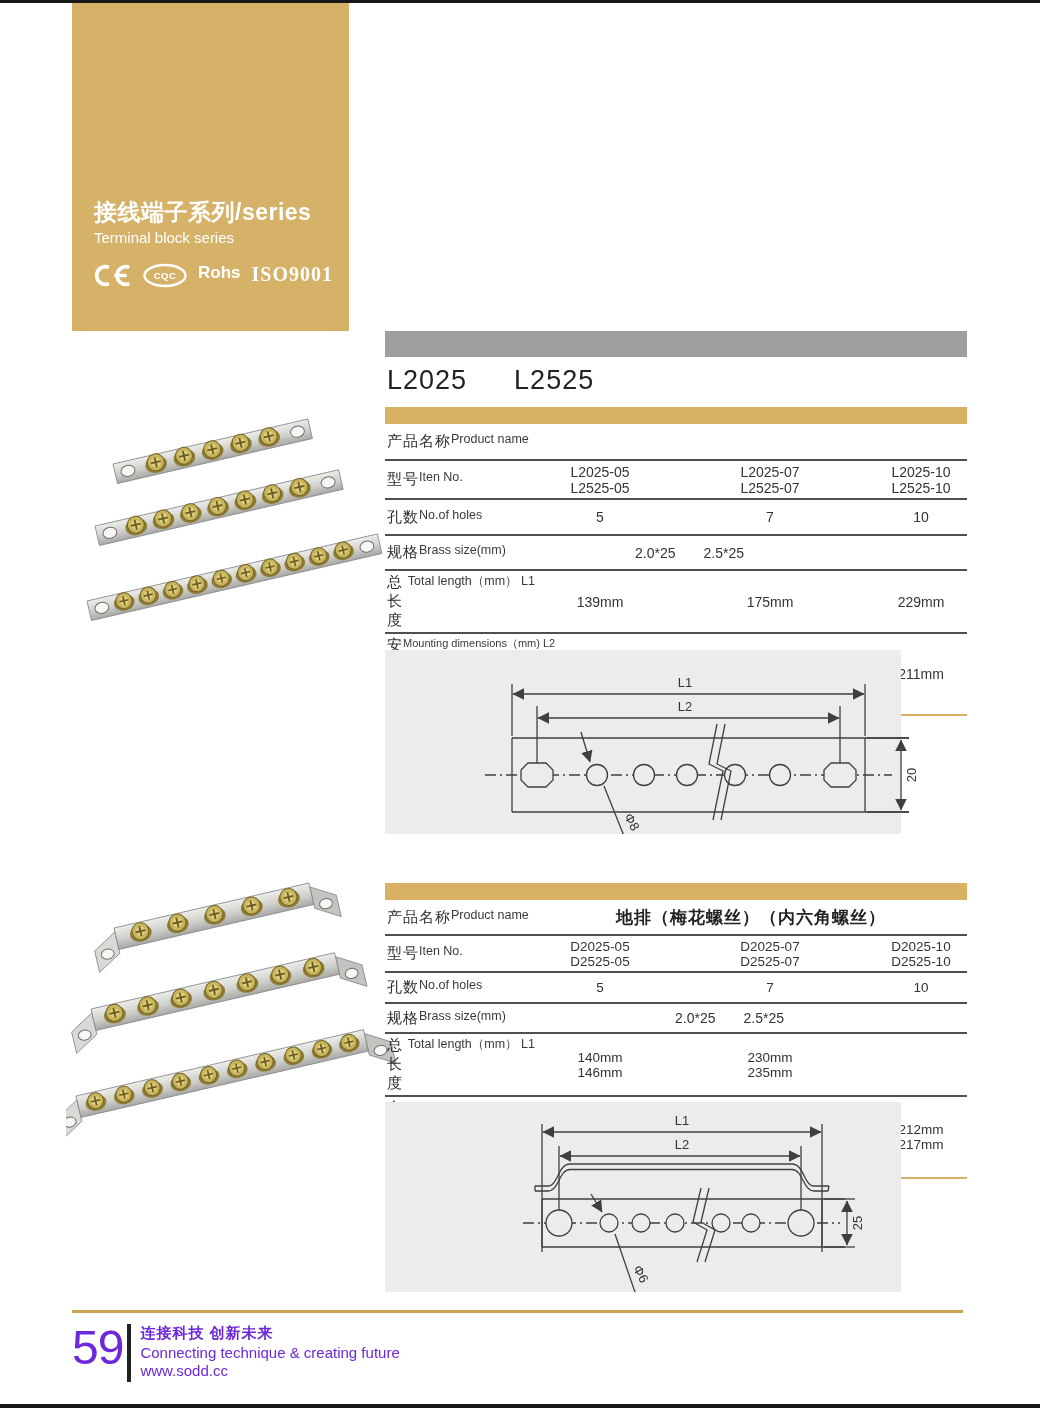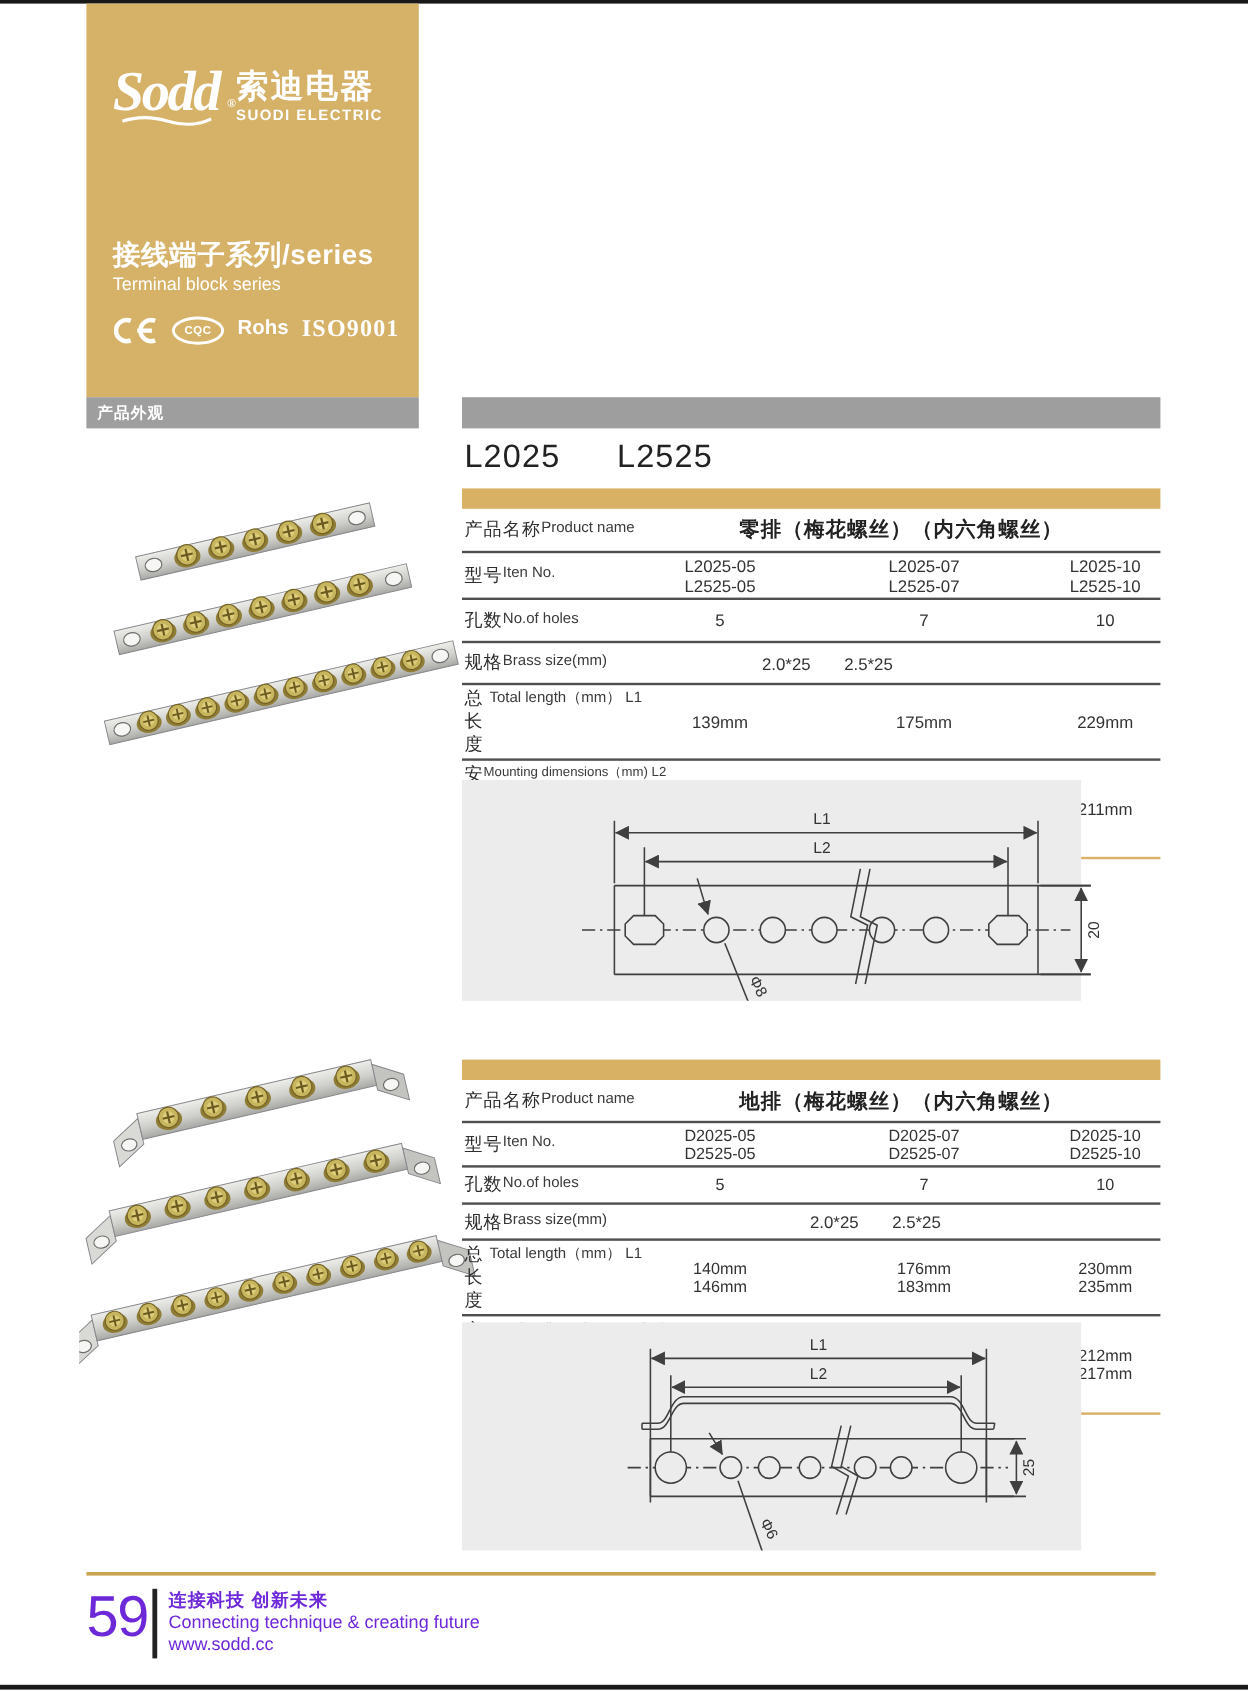--- a/index.html
+++ b/index.html
@@ -85,55 +85,39 @@
   .f-web { font-size:15px; margin-top:1px; }
 </style>
 </head>
 <body>
 
 <div class="page">
   <div class="edge top"></div>
   <div class="edge bottom"></div>
 
   <div class="brand-box">
-    <div class="logo-row">
-      <div class="logo-script">
-        <span>Sodd</span>
-        <svg class="logo-swoosh" width="78" height="9" viewBox="0 0 78 9">
-          <path d="M2,5 Q20,-1 40,5 T76,3" stroke="#ffffff" stroke-width="2.6" fill="none"></path>
-        </svg>
-        <span class="logo-reg">®</span>
-      </div>
-      <div class="logo-cjk-col">
-        <div class="logo-cn">索迪电器</div>
-        <div class="logo-en">SUODI ELECTRIC</div>
-      </div>
-    </div>
     <div class="series-cn">接线端子系列/series</div>
     <div class="series-en">Terminal block series</div>
     <div class="certs">
       <svg width="38" height="25" viewBox="0 0 56 34">
         <path d="M22,5 A13,13 0 1 0 22,29" stroke="#fff" stroke-width="5.5" fill="none"></path>
         <path d="M52,5 A13,13 0 1 0 52,29" stroke="#fff" stroke-width="5.5" fill="none"></path>
         <line x1="30" y1="17" x2="48" y2="17" stroke="#fff" stroke-width="5"></line>
       </svg>
       <div class="cqc-wrap">
         <svg width="44" height="25" viewBox="0 0 44 25">
           <ellipse cx="22" cy="12.5" rx="20.5" ry="10.5" stroke="#fff" stroke-width="2.4" fill="none"></ellipse>
         </svg>
         <div class="cqc-txt">CQC</div>
       </div>
       <div class="cert-rohs">Rohs</div>
       <div class="cert-iso">ISO9001</div>
     </div>
   </div>
 
-  <div class="secbar left">
-    <span>产品外观</span>
-  </div>
   <div class="secbar right"></div>
 
   <svg class="photo p1" width="305" height="240" viewBox="0 0 305 240">
     <defs>
       <linearGradient id="metal1" x1="0" y1="0" x2="0" y2="1">
         <stop offset="0" stop-color="#ededea"></stop>
           <stop offset="0.55" stop-color="#cfcfcb"></stop>
           <stop offset="1" stop-color="#a8a8a4"></stop>
       </linearGradient>
     </defs>
@@ -321,21 +305,20 @@
     <span>L2025</span><span>L2525</span>
   </div>
   <div class="goldbar g1"></div>
 
   <div class="spec-table t1">
     <div class="trow r-pn">
       <div class="tlabel">
           <span class="cn">产品名称</span>
           <span class="en">Product name</span>
         </div>
-      <div class="pname">零排（梅花螺丝）（内六角螺丝）</div>
     </div>
     <div class="trow r-item">
       <div class="tlabel">
           <span class="cn">型号</span>
           <span class="en">Iten No.</span>
         </div>
       <div class="tval">
           <span class="line">L2025-05</span>
           <span class="line">L2525-05</span>
         </div>
@@ -674,24 +657,20 @@
     <div class="trow r-len">
       <div class="tlabel">
           <span class="cn">总长度</span>
           <span class="en">Total length（mm） L1</span>
         </div>
       <div class="tval">
           <span class="line">140mm</span>
           <span class="line">146mm</span>
         </div>
       <div class="tval">
-          <span class="line">176mm</span>
-          <span class="line">183mm</span>
-        </div>
-      <div class="tval">
           <span class="line">230mm</span>
           <span class="line">235mm</span>
         </div>
     </div>
     <div class="trow r-mnt gold-end">
       <div class="tlabel">
           <span class="cn">安装尺寸</span>
           <span class="en sm">Mounting dimensions（mm) L2</span>
         </div>
       <div class="tval">

